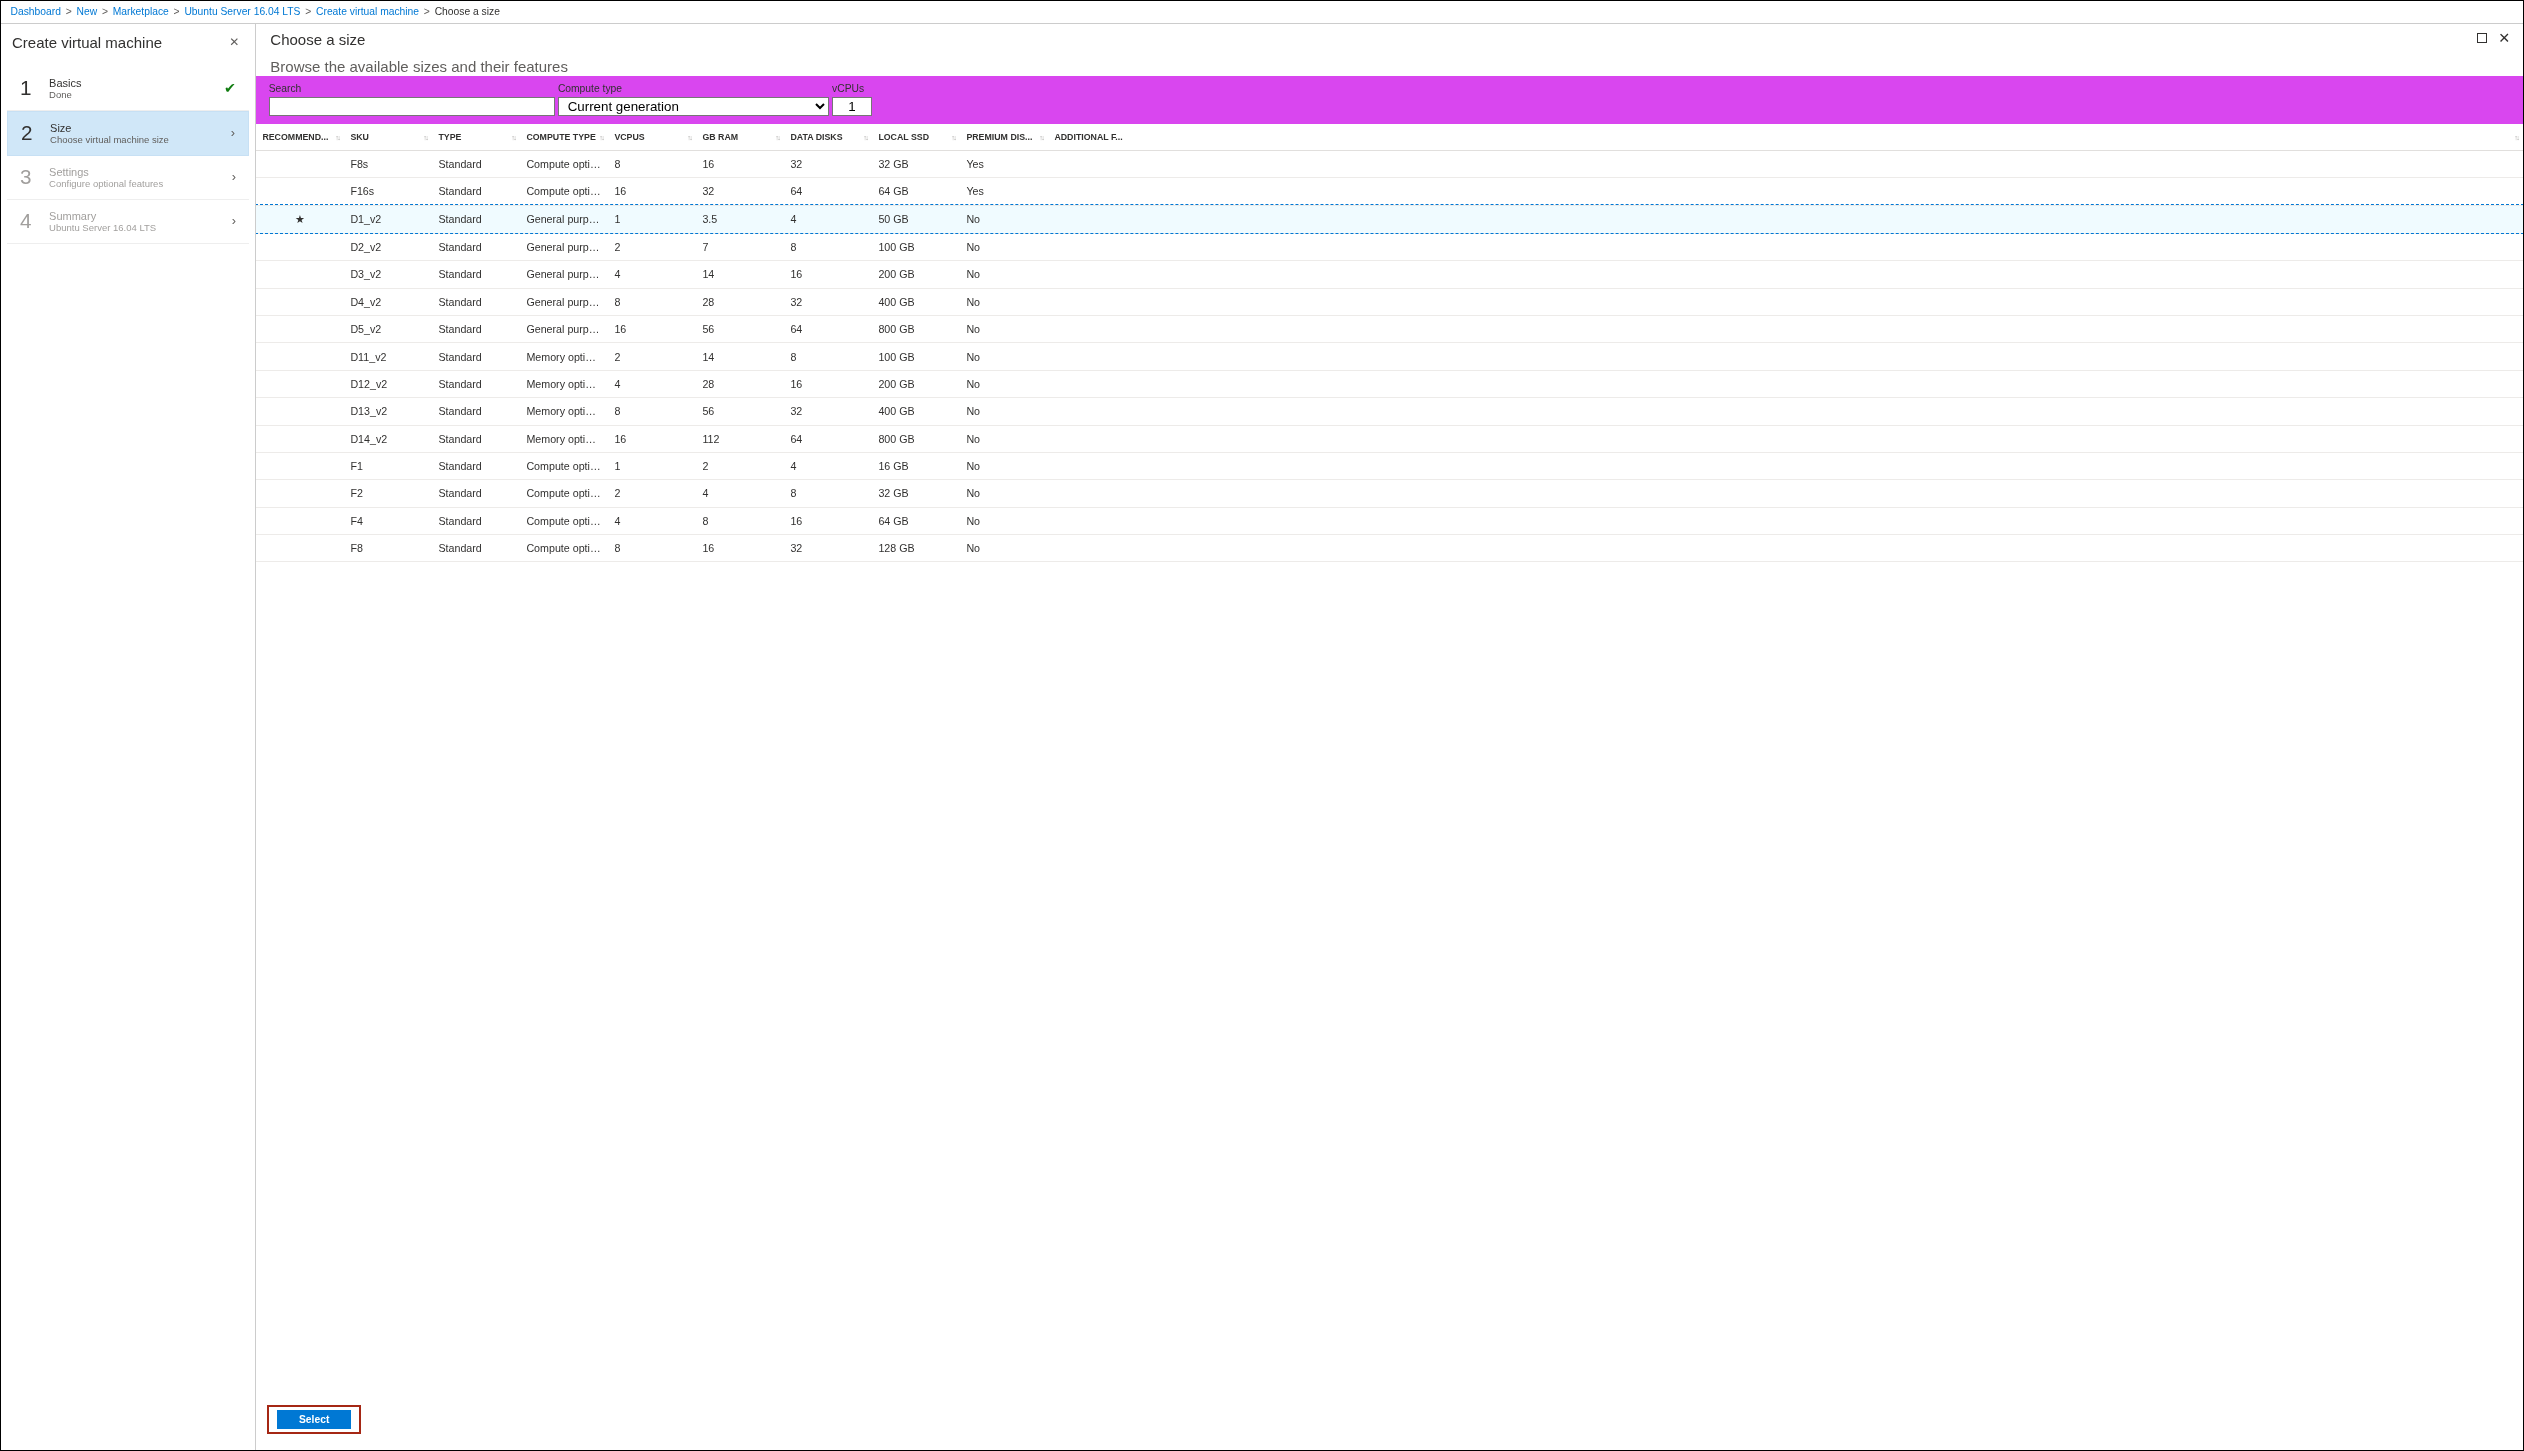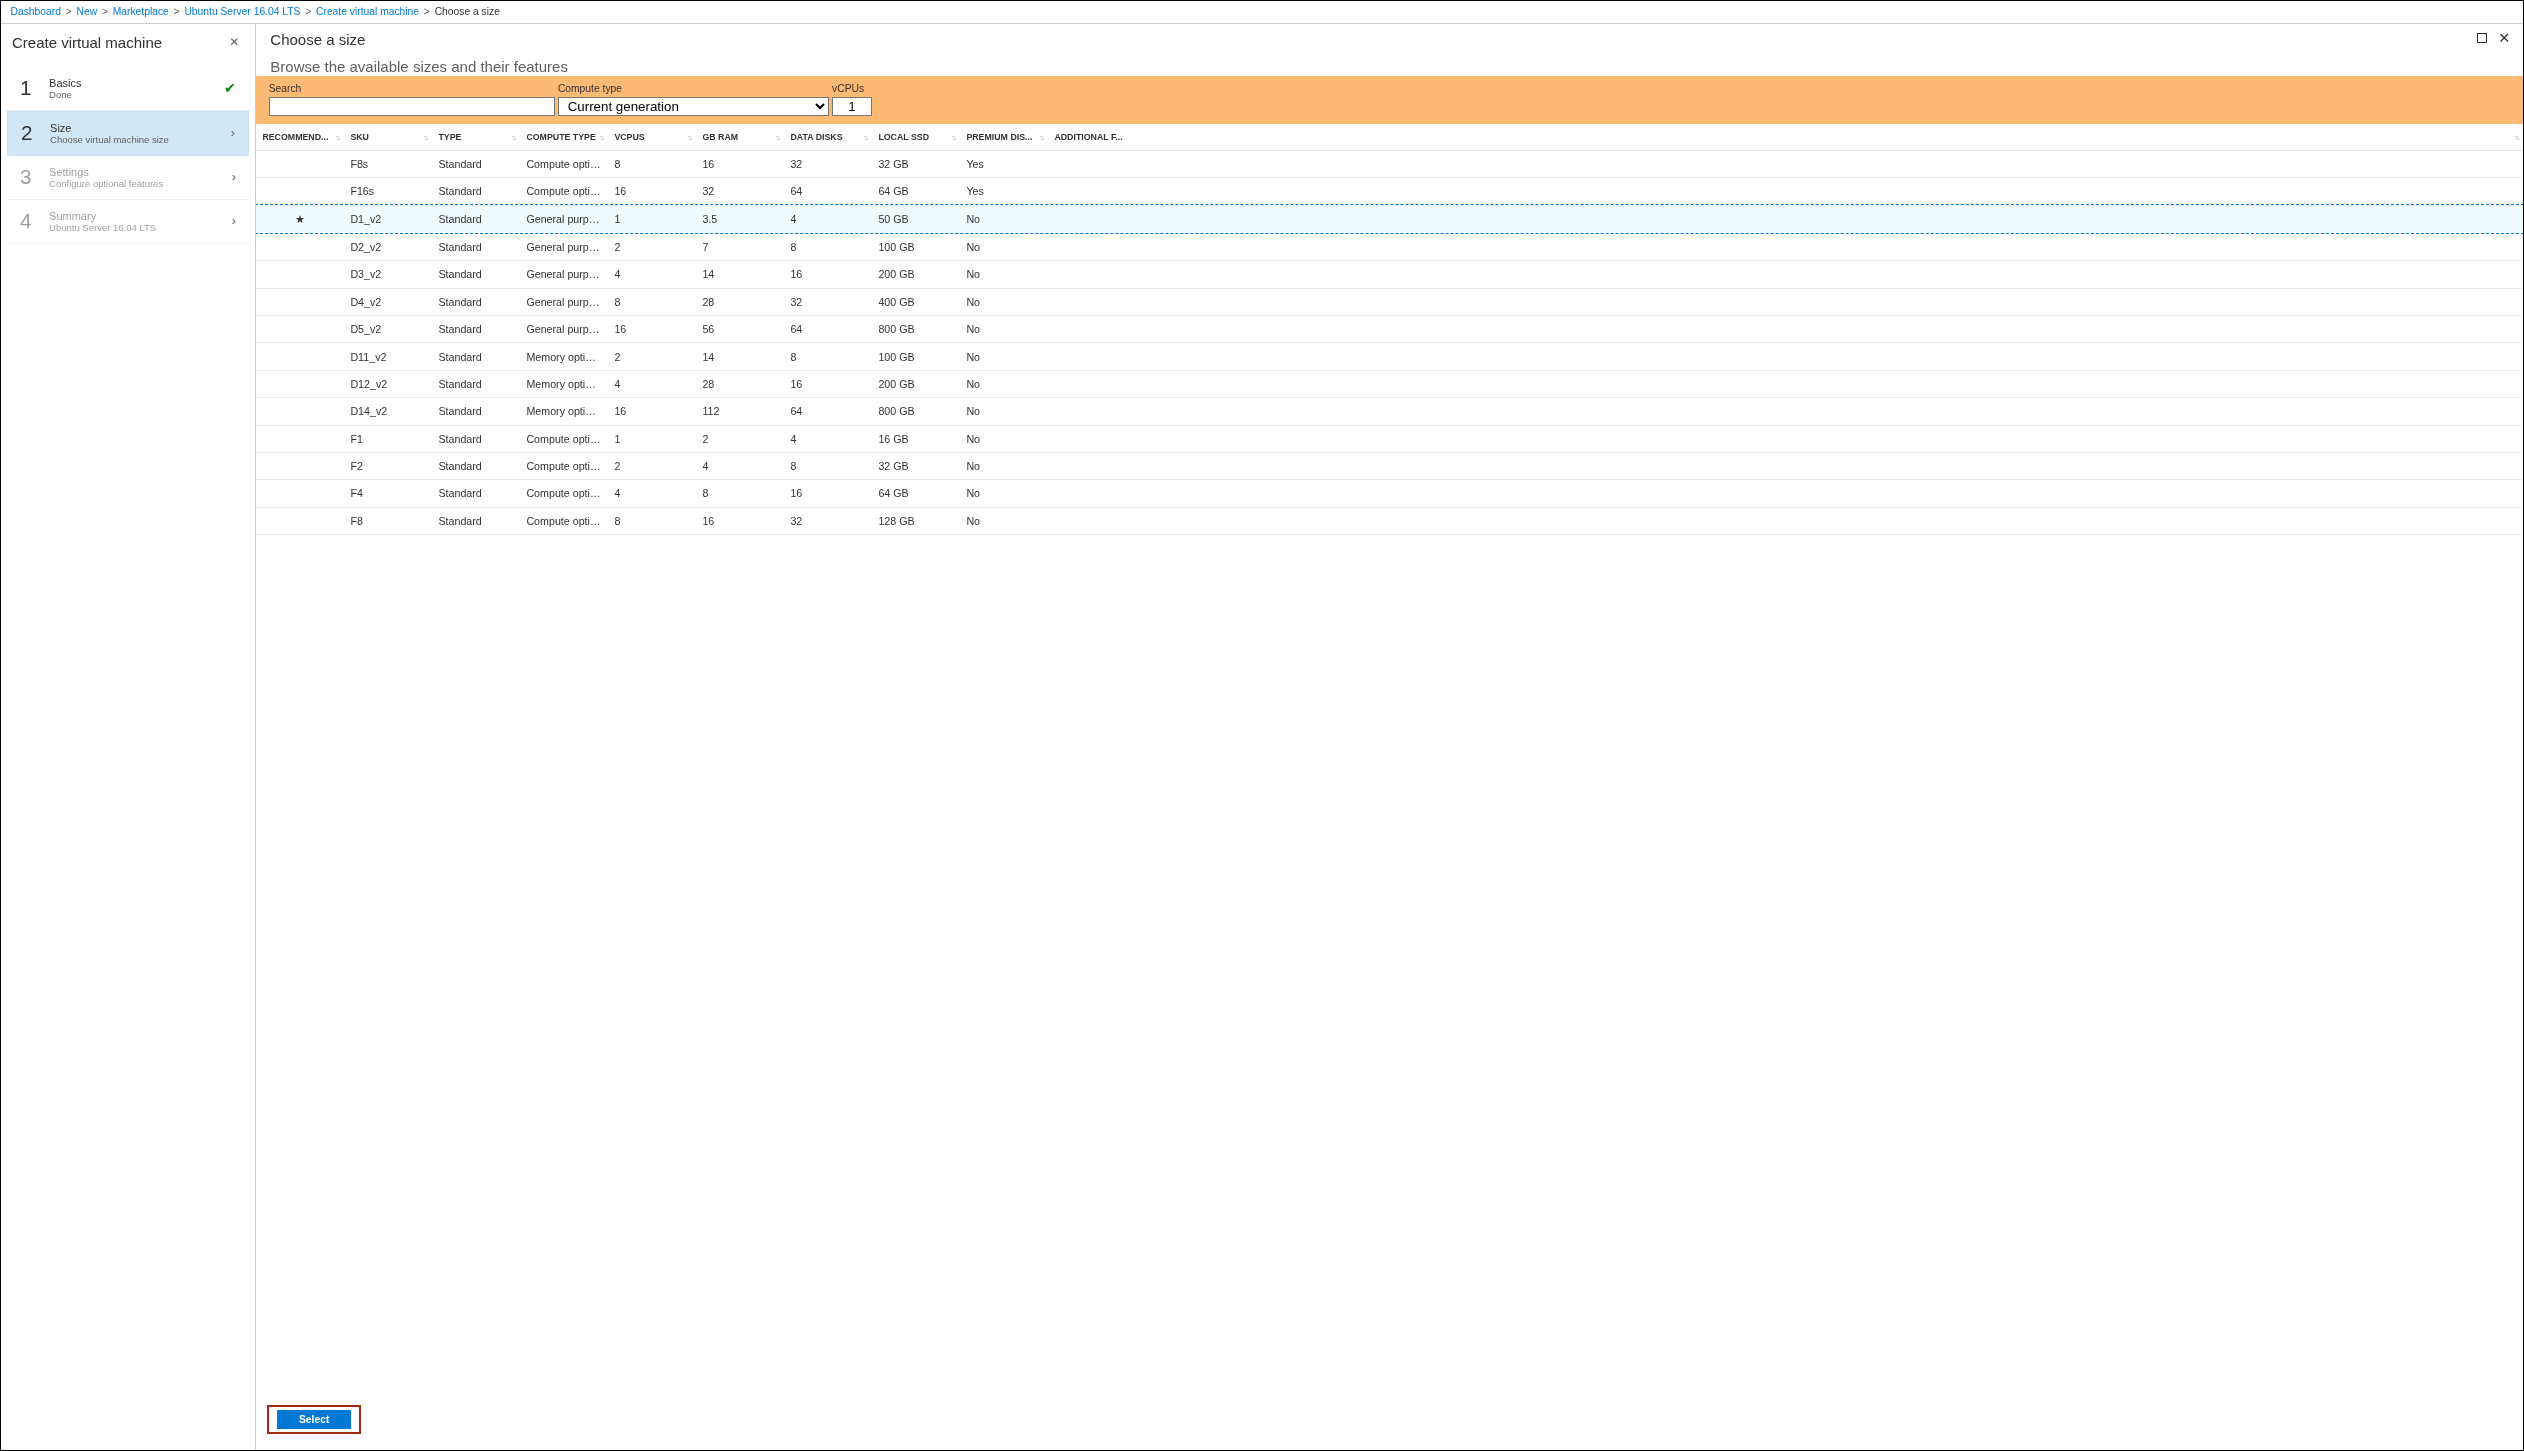--- a/index.html
+++ b/index.html
@@ -28,21 +28,21 @@
   .step .check { color:#107c10; font-size:14.3px; }
   
   .right-panel { flex:1; display:flex; flex-direction:column; min-width:0; }
   .right-header { display:flex; justify-content:space-between; align-items:flex-start; padding:6.4px 12.7px 1.6px 14.3px; }
   .right-header h2 { font-size:15px; font-weight:400; }
   .right-header .sub { font-size:15px; color:#605e5c; margin-top:10px;}
   .right-header .controls { display:flex; gap:11px; align-items:center; }
   .sq-icon { width:10.3px; height:10.3px; border:1.2px solid #323130; display:inline-block; cursor:pointer;}
   .x-icon { font-size:14.3px; cursor:pointer; line-height:1;}
   
-  .filter-bar { background:#fdba74; padding:6.4px 12.7px 8px 12.7px; display:flex; gap:3.2px; align-items:flex-end;}
+  .filter-bar { background:#d946ef; padding:6.4px 12.7px 8px 12.7px; display:flex; gap:3.2px; align-items:flex-end;}
   .filter-group { display:flex; flex-direction:column; gap:3.2px; }
   .filter-group label { font-size:10.3px; color:#323130; }
   .filter-group.search { flex:0 0 286px; }
   .filter-group.compute { flex:0 0 271px; }
   .filter-group.vcpus { flex:0 0 40px; }
   .filter-group.slider { flex:1; padding-bottom:1.6px;}
   .filter-group input[type=text] { height:19px; border:0.8px solid #767676; background:#fff; padding:0 4.8px; width:100%; }
   .filter-group select { height:19px; border:0.8px solid #767676; background:#fff; padding:0 4.8px; width:100%; }
   .filter-group .num { width:35px; height:19px; border:0.8px solid #767676; background:#fff; text-align:center; }
   .slider-wrap { display:flex; align-items:center; gap:8px; }
@@ -288,20 +288,32 @@
                 <td>Memory optimize</td>
                 <td>4</td>
                 <td>28</td>
                 <td>16</td>
                 <td>200 GB</td>
                 <td>No</td>
                 <td></td>
               </tr>
               <tr>
                 <td></td>
+                <td>D13_v2</td>
+                <td>Standard</td>
+                <td>Memory optimize</td>
+                <td>8</td>
+                <td>56</td>
+                <td>32</td>
+                <td>400 GB</td>
+                <td>No</td>
+                <td></td>
+              </tr>
+              <tr>
+                <td></td>
                 <td>D14_v2</td>
                 <td>Standard</td>
                 <td>Memory optimize</td>
                 <td>16</td>
                 <td>112</td>
                 <td>64</td>
                 <td>800 GB</td>
                 <td>No</td>
                 <td></td>
               </tr>

